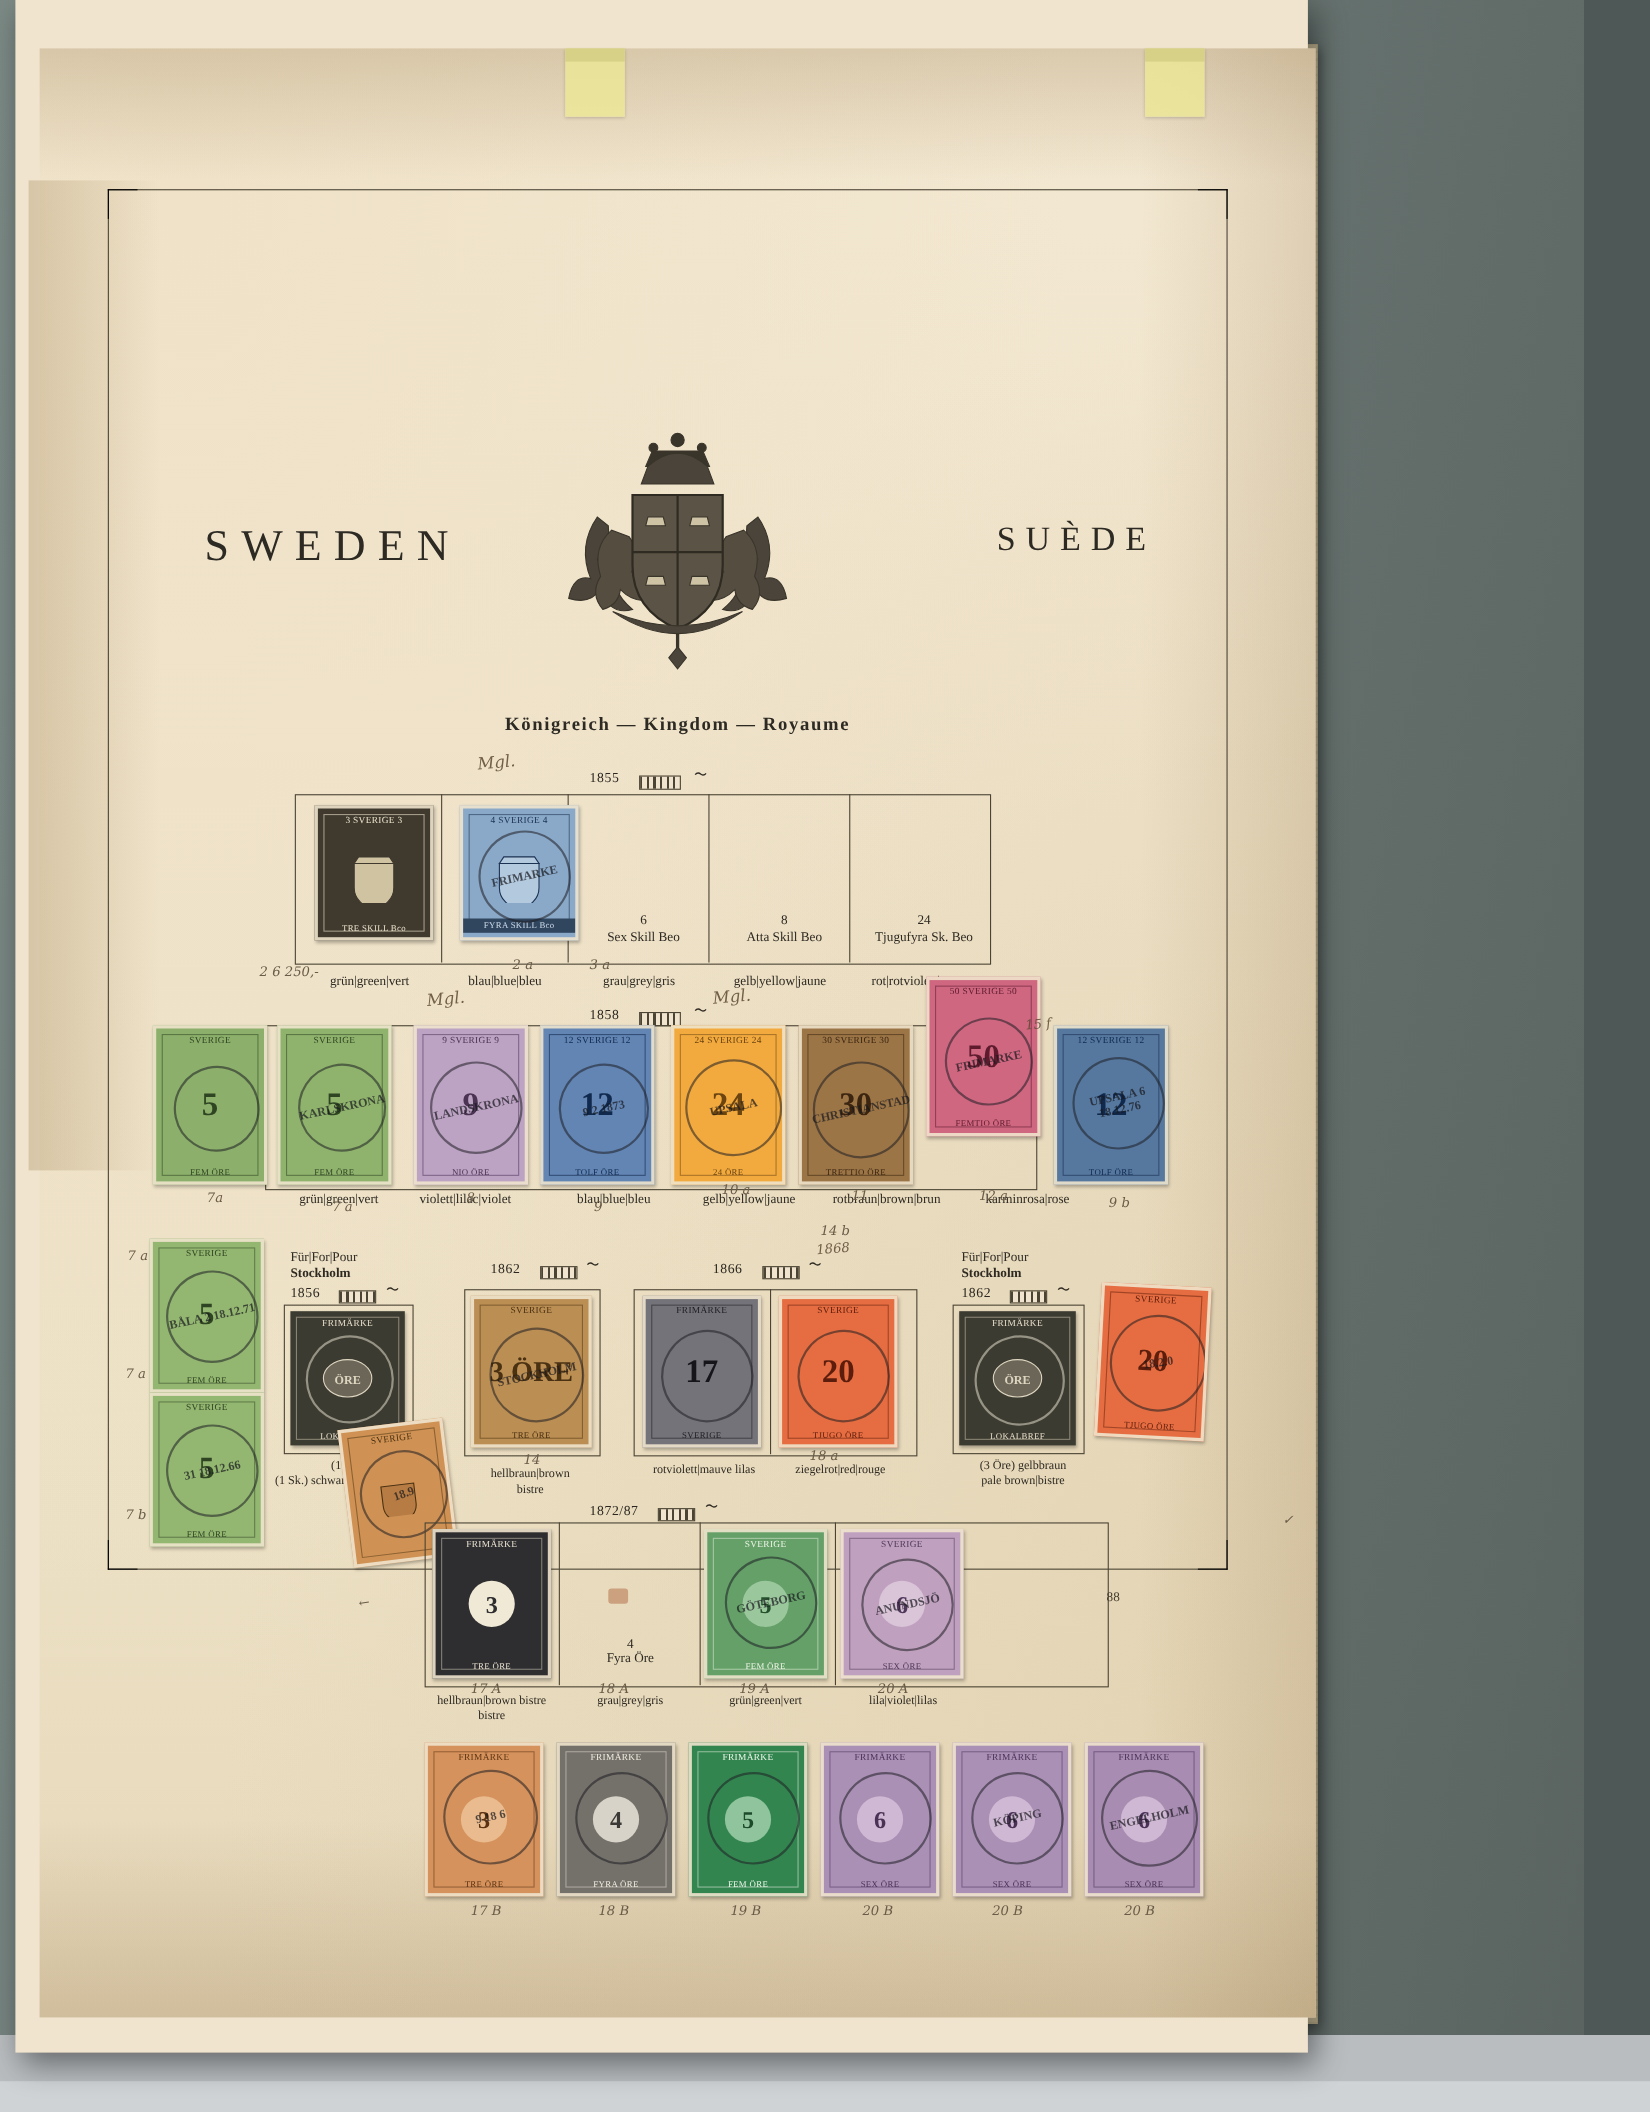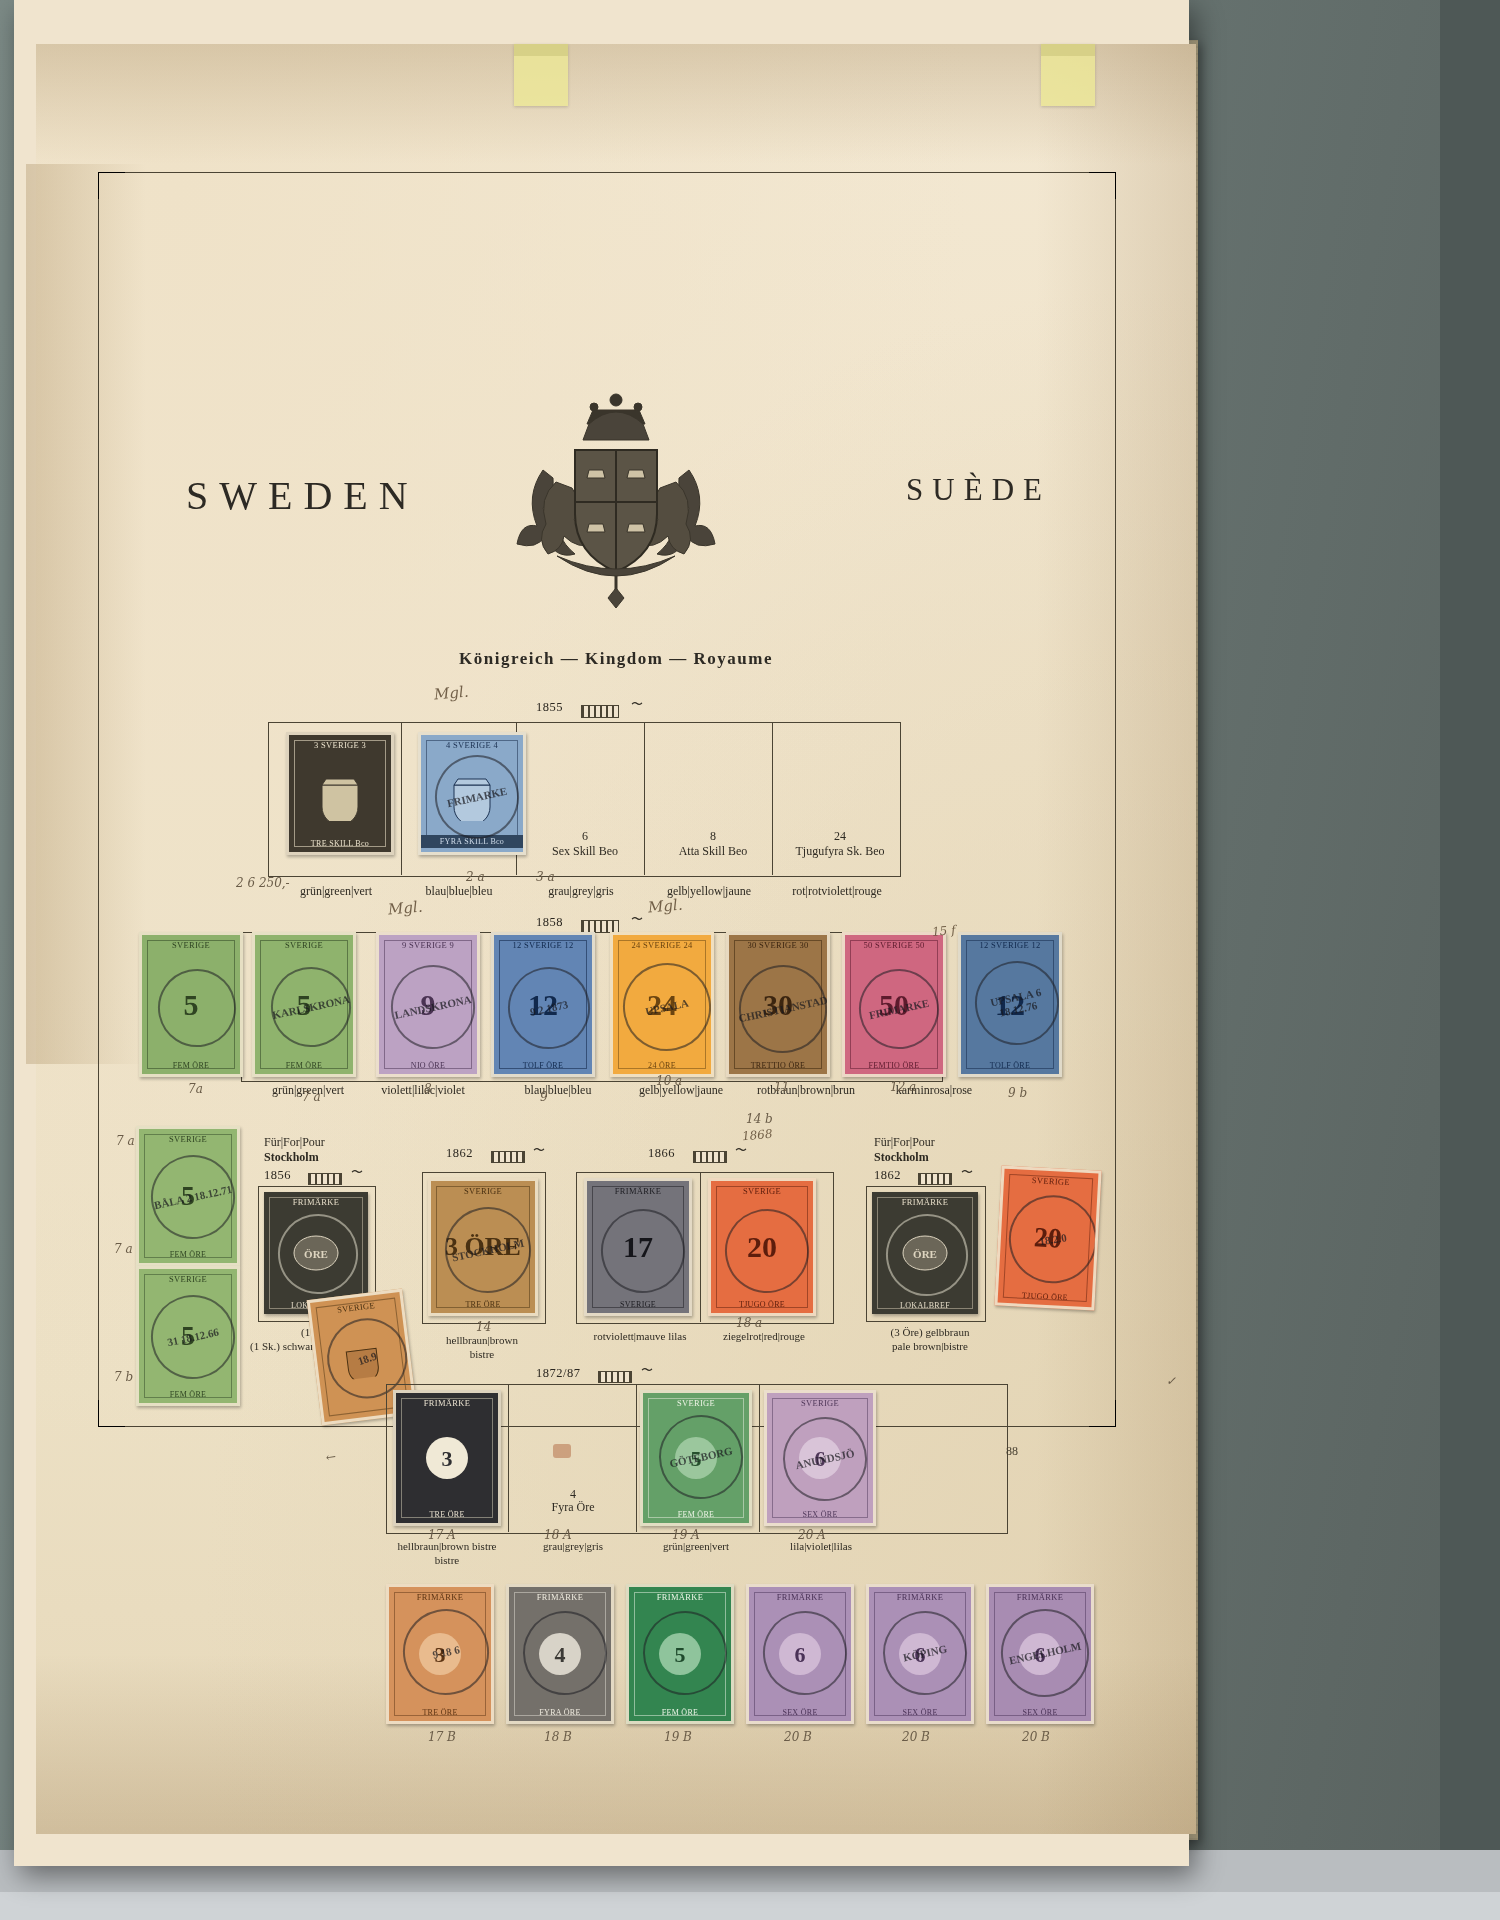--- a/index.html
+++ b/index.html
@@ -284,21 +284,21 @@
     <div class="stamp pf" style="left:690px;top:888px;width:104px;height:145px;background:#9c7547;">
       <div class="inner" style="border-color:rgba(60,38,12,.55);"></div>
       <div class="topt" style="color:#3b2510;">30 SVERIGE 30</div>
       <div class="val" style="color:#3b2510;font-size:30px;">30</div>
       <div class="bott" style="color:#3b2510;">TRETTIO ÖRE</div>
       <div class="cancel" style="left:10px;top:30px;width:84px;height:84px;">
           <b>CHRISTIANSTAD</b>
         </div>
     </div>
 
-    <div class="stamp pf" style="left:806px;top:888px;width:104px;height:145px;background:#cf6780;">
+    <div class="stamp pf" style="left:806px;top:844px;width:104px;height:145px;background:#cf6780;">
       <div class="inner" style="border-color:rgba(85,22,42,.5);"></div>
       <div class="topt" style="color:#5d1b2d;">50 SVERIGE 50</div>
       <div class="val" style="color:#5d1b2d;font-size:30px;">50</div>
       <div class="bott" style="color:#5d1b2d;">FEMTIO ÖRE</div>
       <div class="cancel" style="left:14px;top:34px;width:76px;height:76px;">
           <b>FRIMARKE</b>
         </div>
     </div>
 
     <div class="stamp pf" style="left:922px;top:888px;width:104px;height:145px;background:#56789f;">

